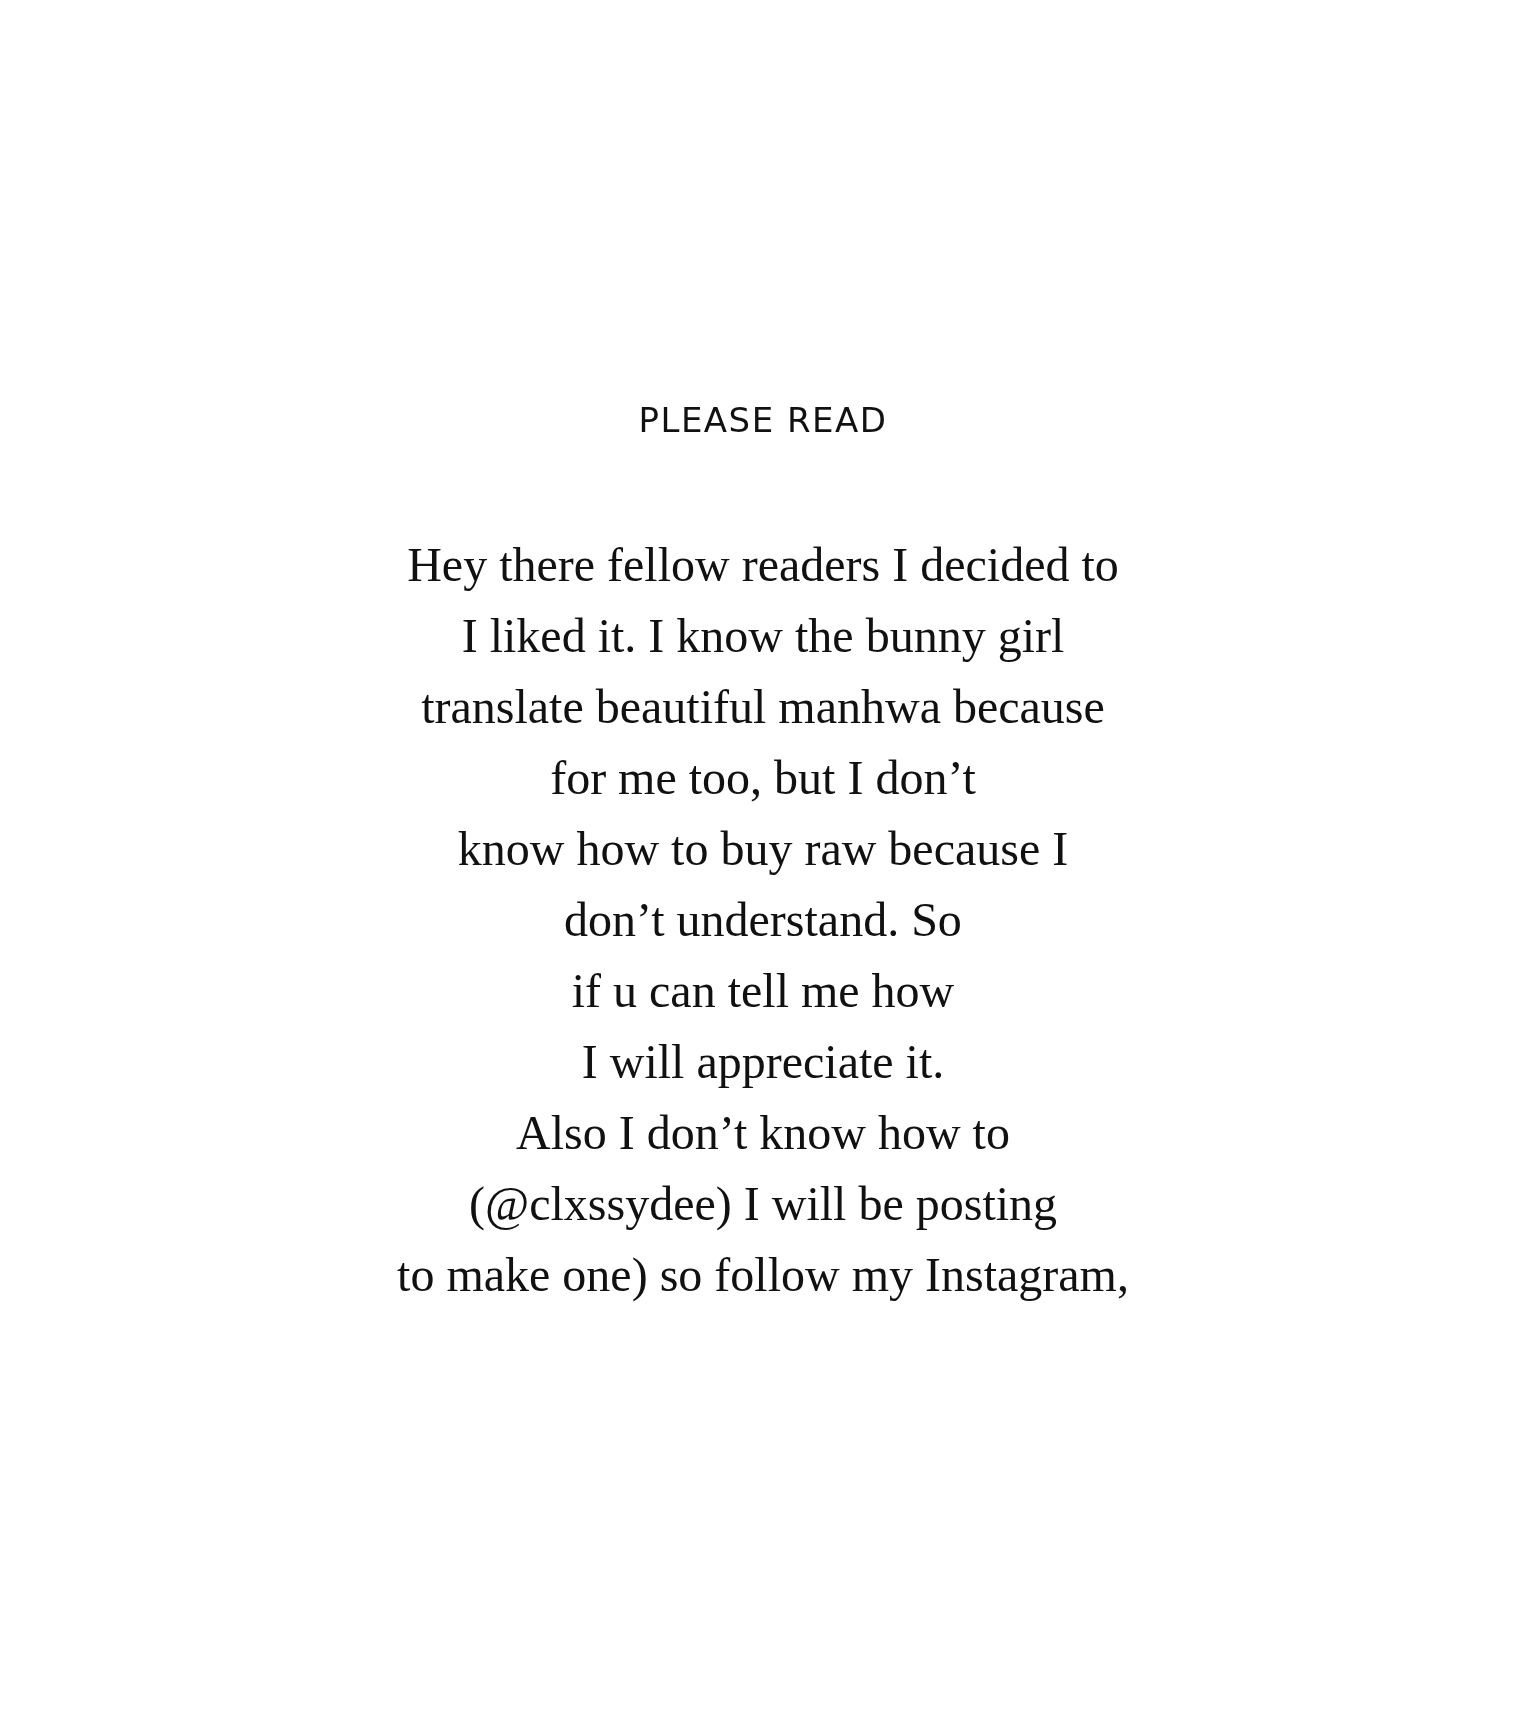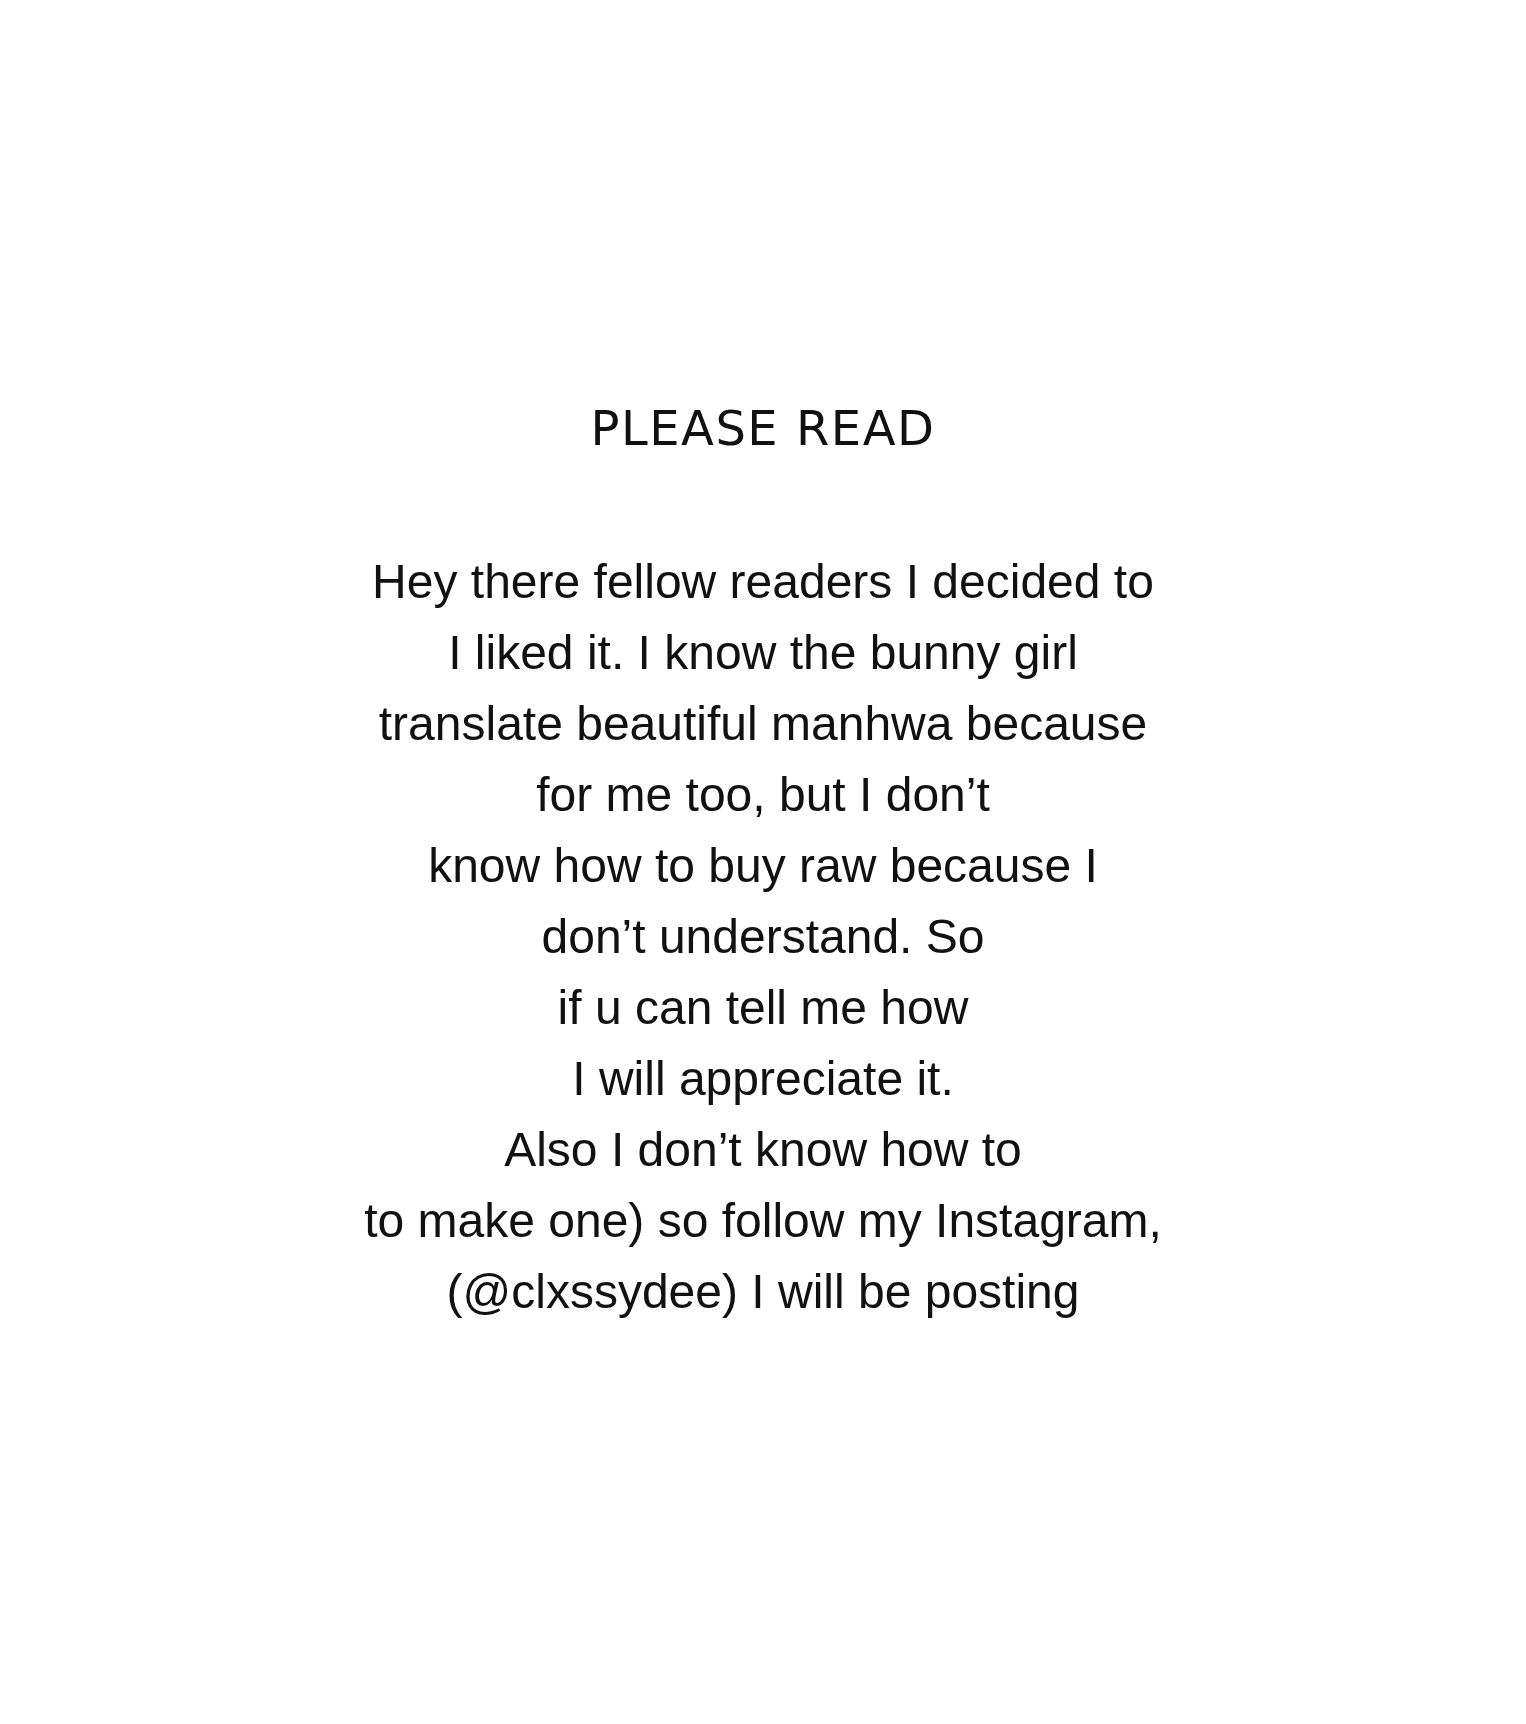--- a/index.html
+++ b/index.html
@@ -22,29 +22,29 @@
   }
   .note-block {
     position: absolute;
     left: 0;
     right: 0;
     top: 400px;
     text-align: center;
   }
   .note-title {
     font-family: "DejaVu Sans", sans-serif;
-    font-size: 48px;
+    font-size: 34px;
     letter-spacing: 1.5px;
     font-weight: 400;
     color: #111111;
     line-height: 1.2;
     margin: 0 0 88px 0;
   }
   .note-body {
-    font-family: Liberation Sans, sans-serif;
+    font-family: Liberation Serif, serif;
     font-size: 48px;
     line-height: 71px;
     color: #111111;
     font-weight: 400;
     letter-spacing: 0px;
   }
   .note-line {
     display: block;
     white-space: pre;
   }
@@ -58,17 +58,17 @@
     <div class="note-body">
       <span class="note-line">Hey there fellow readers I decided to</span>
       <span class="note-line">I liked it. I know the bunny girl</span>
       <span class="note-line">translate beautiful manhwa because</span>
       <span class="note-line">for me too, but I don’t</span>
       <span class="note-line">know how to buy raw because I</span>
       <span class="note-line">don’t understand. So</span>
       <span class="note-line">if u can tell me how</span>
       <span class="note-line">I will appreciate it.</span>
       <span class="note-line">Also I don’t know how to</span>
+      <span class="note-line">(@clxssydee) I will be posting</span>
       <span class="note-line">to make one) so follow my Instagram,</span>
-      <span class="note-line">(@clxssydee) I will be posting</span>
     </div>
   </div>
 </div>
 
 </body></html>

